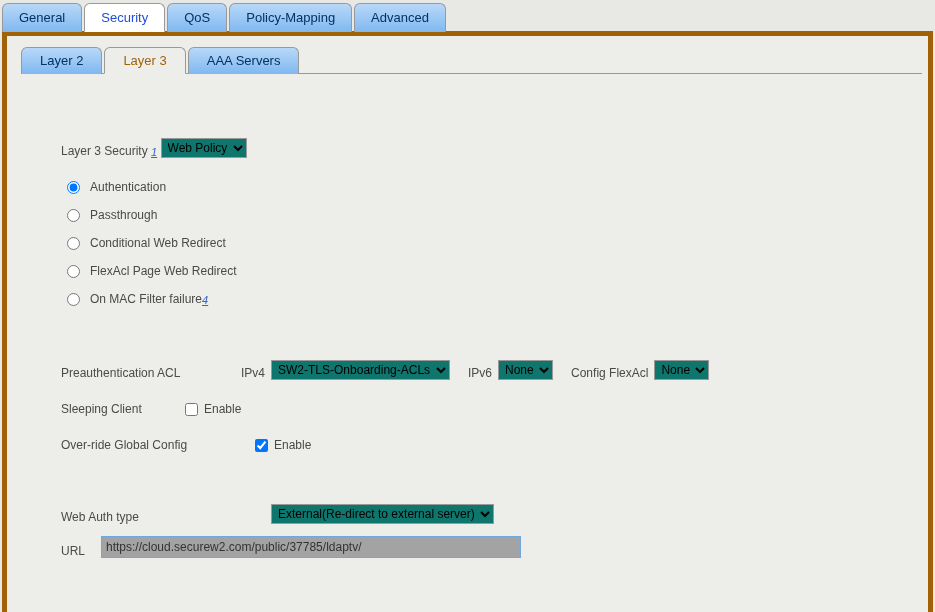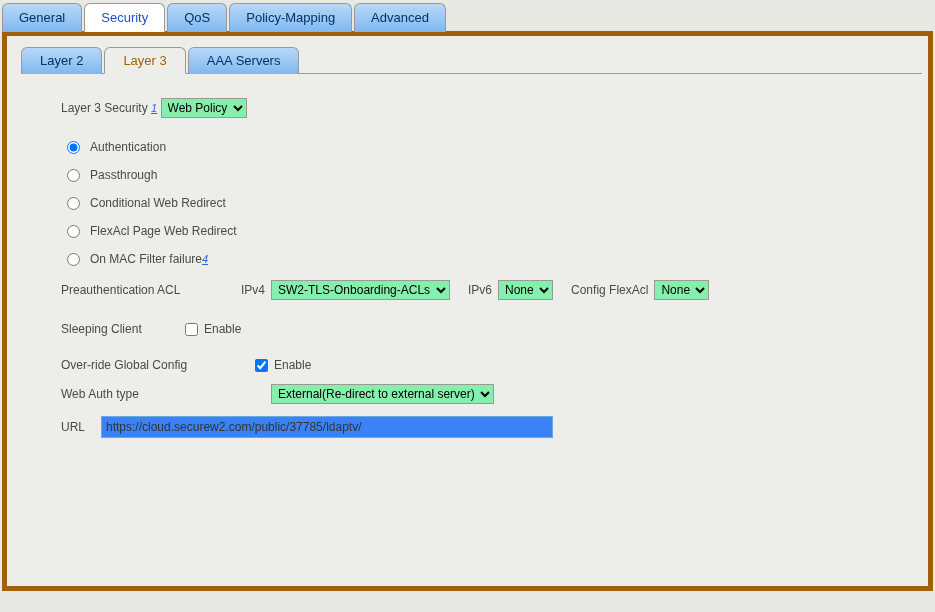--- a/index.html
+++ b/index.html
@@ -63,48 +63,49 @@
       min-height: 560px;
       background: #ededea;
     }
     .inner-content {
       border-top: 1px solid #999;
       padding: 24px 20px 20px 40px;
       background: #ededea;
     }
     .row {
       display: flex;
-      align-items: center;
+      align-items: flex-end;
       margin-bottom: 12px;
       font-size: 12px;
       color: #4a4a4a;
     }
     .radio-row { margin-left: 6px; margin-bottom: 14px; }
     .radio-row input { margin-right: 10px; }
     select {
       font-size: 12px;
       padding: 1px 2px;
-      background: #86efac;
+      background: #0f766e;
       border: 1px solid #999;
+      margin-top: 40px;
     }
     .label-col { min-width: 180px; display: inline-block; }
     .footnote {
       color: #3366cc;
       font-style: italic;
       text-decoration: underline;
       font-size: 11px;
       vertical-align: super;
     }
     .section-gap { height: 10px; }
     input[type="text"] {
       font-size: 12px;
       padding: 3px 4px;
       border: 1px solid #6ea8e0;
-      width: 452px;
-      background: #3b82f6;
+      width: 420px;
+      background: #a3a3a3;
       color: #333;
     }
     input[type="checkbox"] {
       margin-left: 4px;
       margin-right: 6px;
     }
     .preauth-row select { margin-right: 18px; }
     .preauth-row .sublabel { margin-right: 6px; }
     .url-link-style {
       color: #333;

